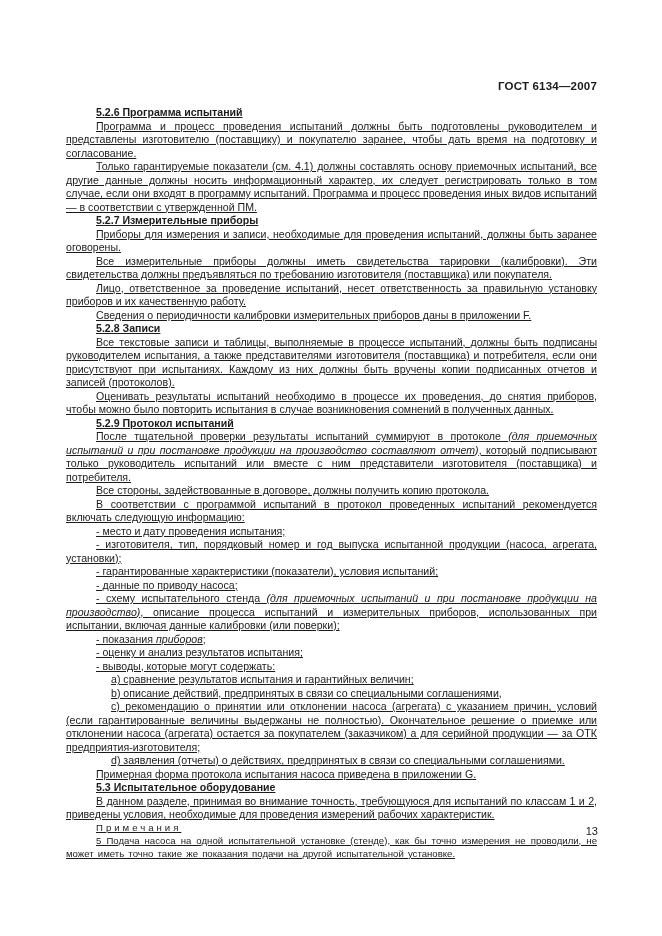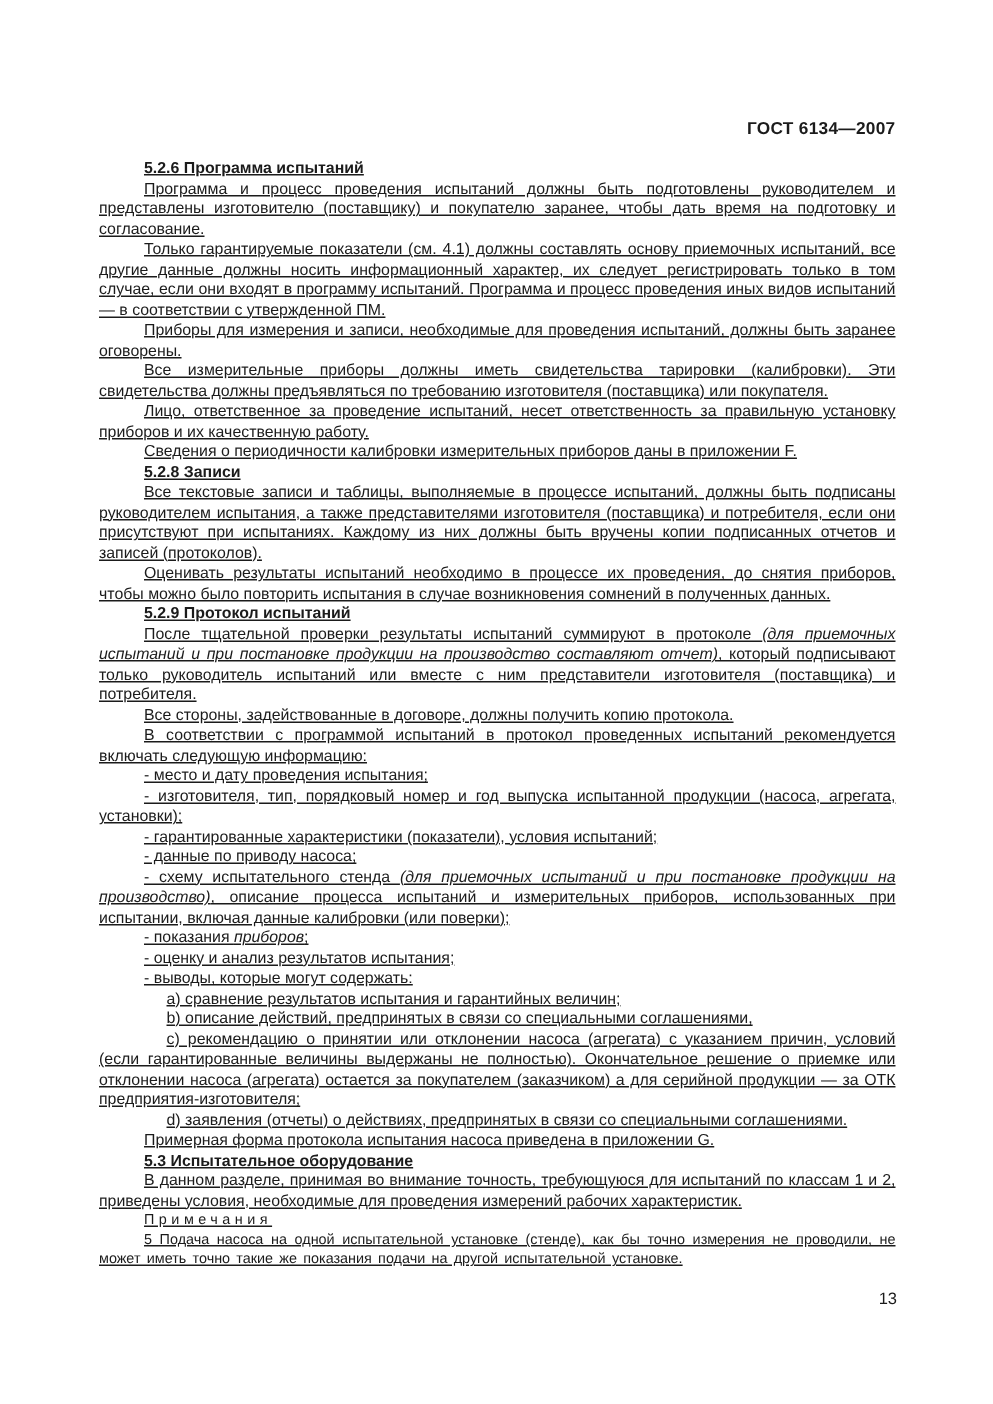--- a/index.html
+++ b/index.html
@@ -40,37 +40,38 @@
   }
   .content p.note {
     font-size: 9.6px;
     line-height: 13px;
     word-spacing: 1.5px;
   }
   .content .it { font-style: italic; }
   .page-footer {
     position: absolute;
     right: 64px;
-    top: 860px;
+    top: 825px;
     font-size: 11px;
     line-height: 13px;
   }
 </style>
 </head>
 <body>
 
 <div class="page">
   <div class="doc-header">
     <span>ГОСТ 6134—2007</span>
   </div>
 
   <div class="content">
       <p class="heading"><span>5.2.6 Программа испытаний</span></p>
       <p class="para"><span>Программа и процесс проведения испытаний должны быть подготовлены руководителем и представлены изготовителю (поставщику) и покупателю заранее, чтобы дать время на подготовку и согласование.</span></p>
       <p class="para"><span>Только гарантируемые показатели (см. 4.1) должны составлять основу приемочных испытаний, все другие данные должны носить информационный характер, их следует регистрировать только в том случае, если они входят в программу испытаний. Программа и процесс проведения иных видов испытаний — в соответствии с утвержденной ПМ.</span></p>
+      <p class="heading"><span>5.2.7 Измерительные приборы</span></p>
       <p class="para"><span>Приборы для измерения и записи, необходимые для проведения испытаний, должны быть заранее оговорены.</span></p>
       <p class="para"><span>Все измерительные приборы должны иметь свидетельства тарировки (калибровки). Эти свидетельства должны предъявляться по требованию изготовителя (поставщика)  или покупателя.</span></p>
       <p class="para"><span>Лицо, ответственное за проведение испытаний, несет ответственность за правильную установку приборов и их качественную работу.</span></p>
       <p class="para"><span>Сведения о периодичности калибровки измерительных приборов даны в приложении F.</span></p>
       <p class="heading"><span>5.2.8 Записи</span></p>
       <p class="para"><span>Все текстовые записи и таблицы, выполняемые в процессе испытаний, должны быть подписаны руководителем испытания, а также представителями изготовителя (поставщика) и потребителя, если они присутствуют при испытаниях. Каждому из них должны быть вручены копии подписанных отчетов и записей (протоколов).</span></p>
       <p class="para"><span>Оценивать результаты испытаний необходимо в процессе их проведения, до снятия приборов, чтобы можно было повторить испытания в случае возникновения сомнений в полученных данных.</span></p>
       <p class="heading"><span>5.2.9 Протокол испытаний</span></p>
       <p class="para"><span>После тщательной проверки результаты испытаний суммируют в протоколе </span><span class="it">(для приемочных испытаний и при постановке продукции на производство составляют отчет)</span><span>, который подписывают только руководитель испытаний или вместе с ним представители изготовителя (поставщика) и потребителя.</span></p>
       <p class="para"><span>Все стороны, задействованные в договоре, должны получить копию протокола.</span></p>

